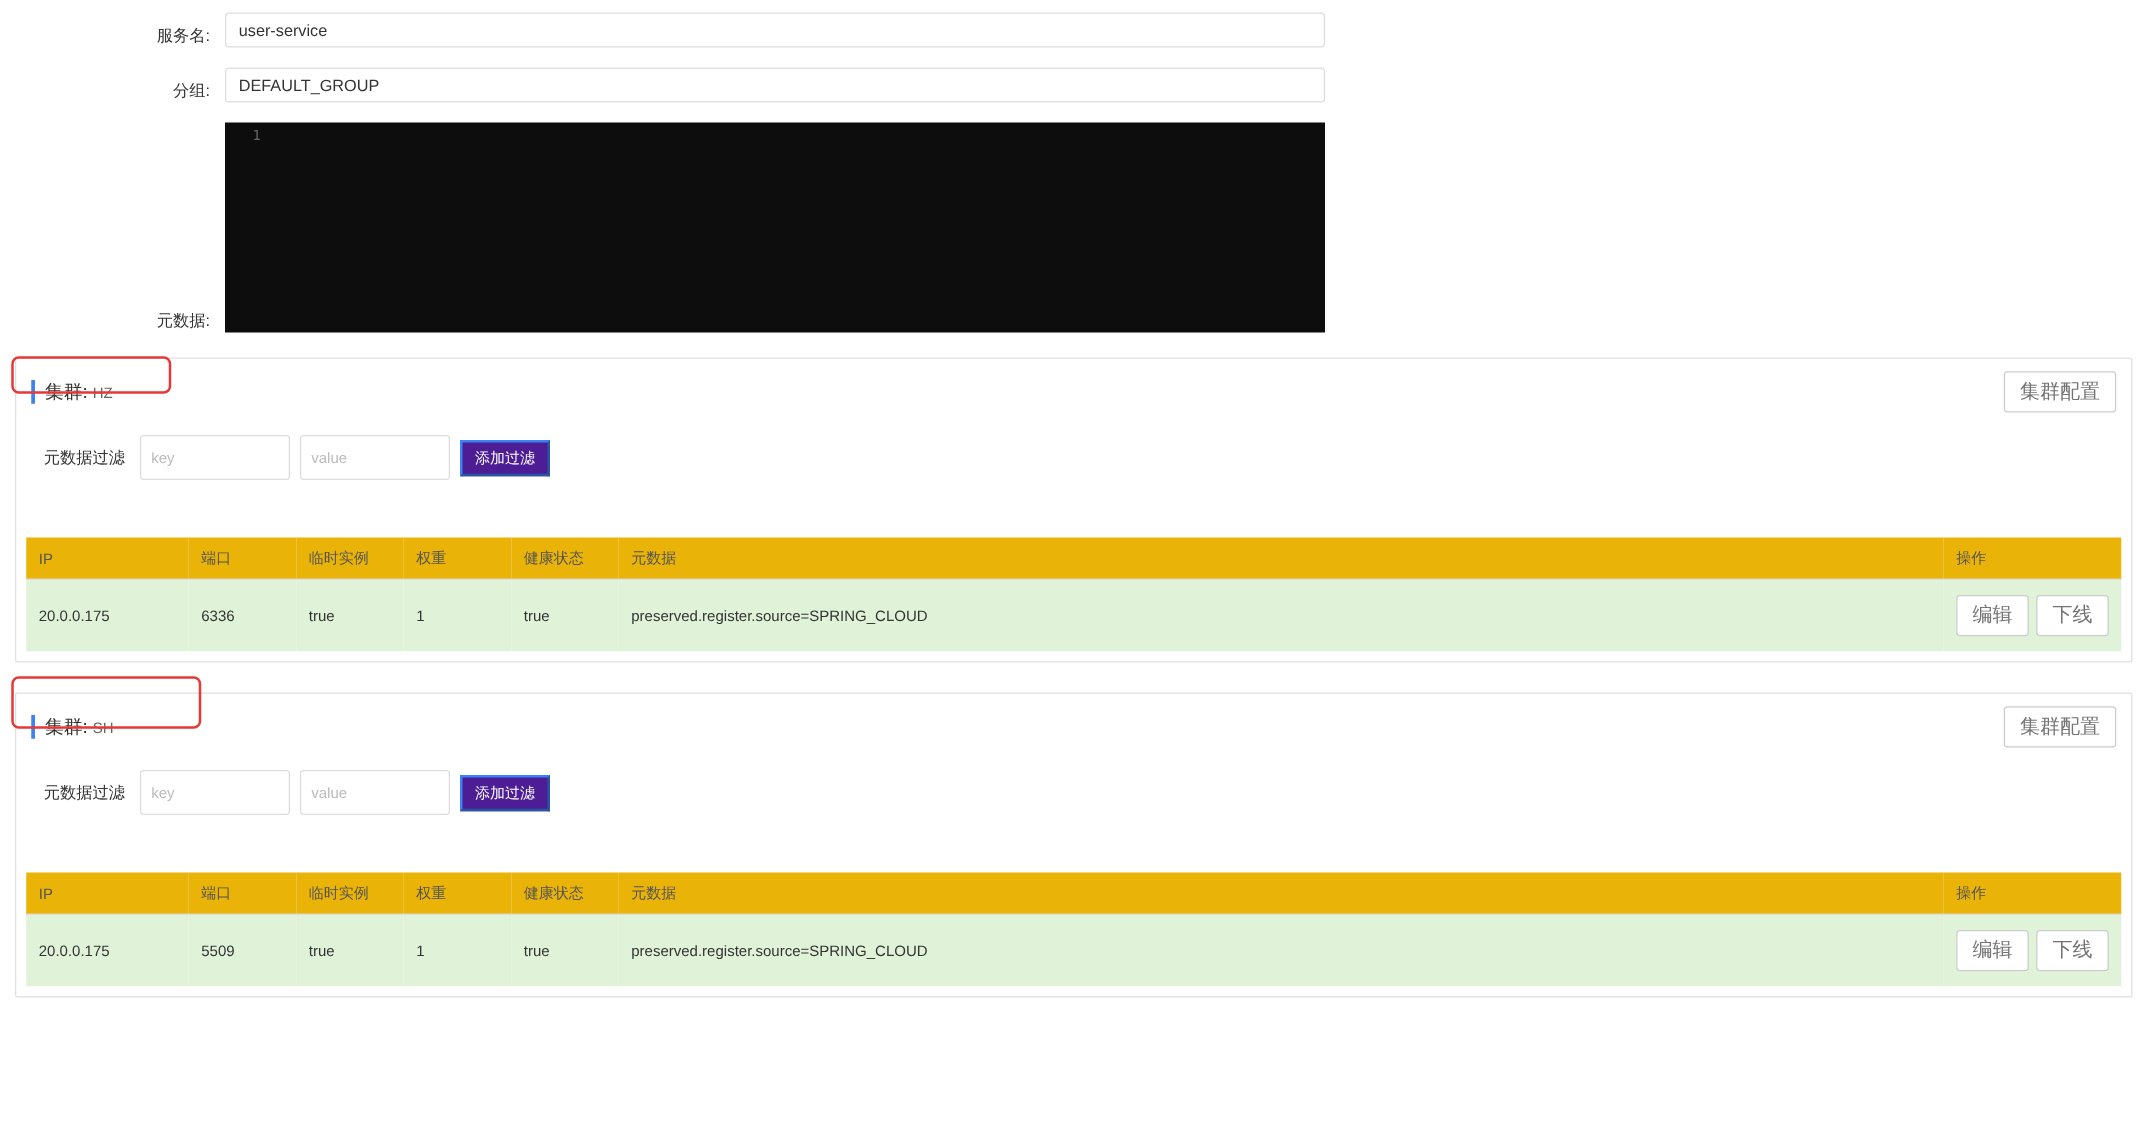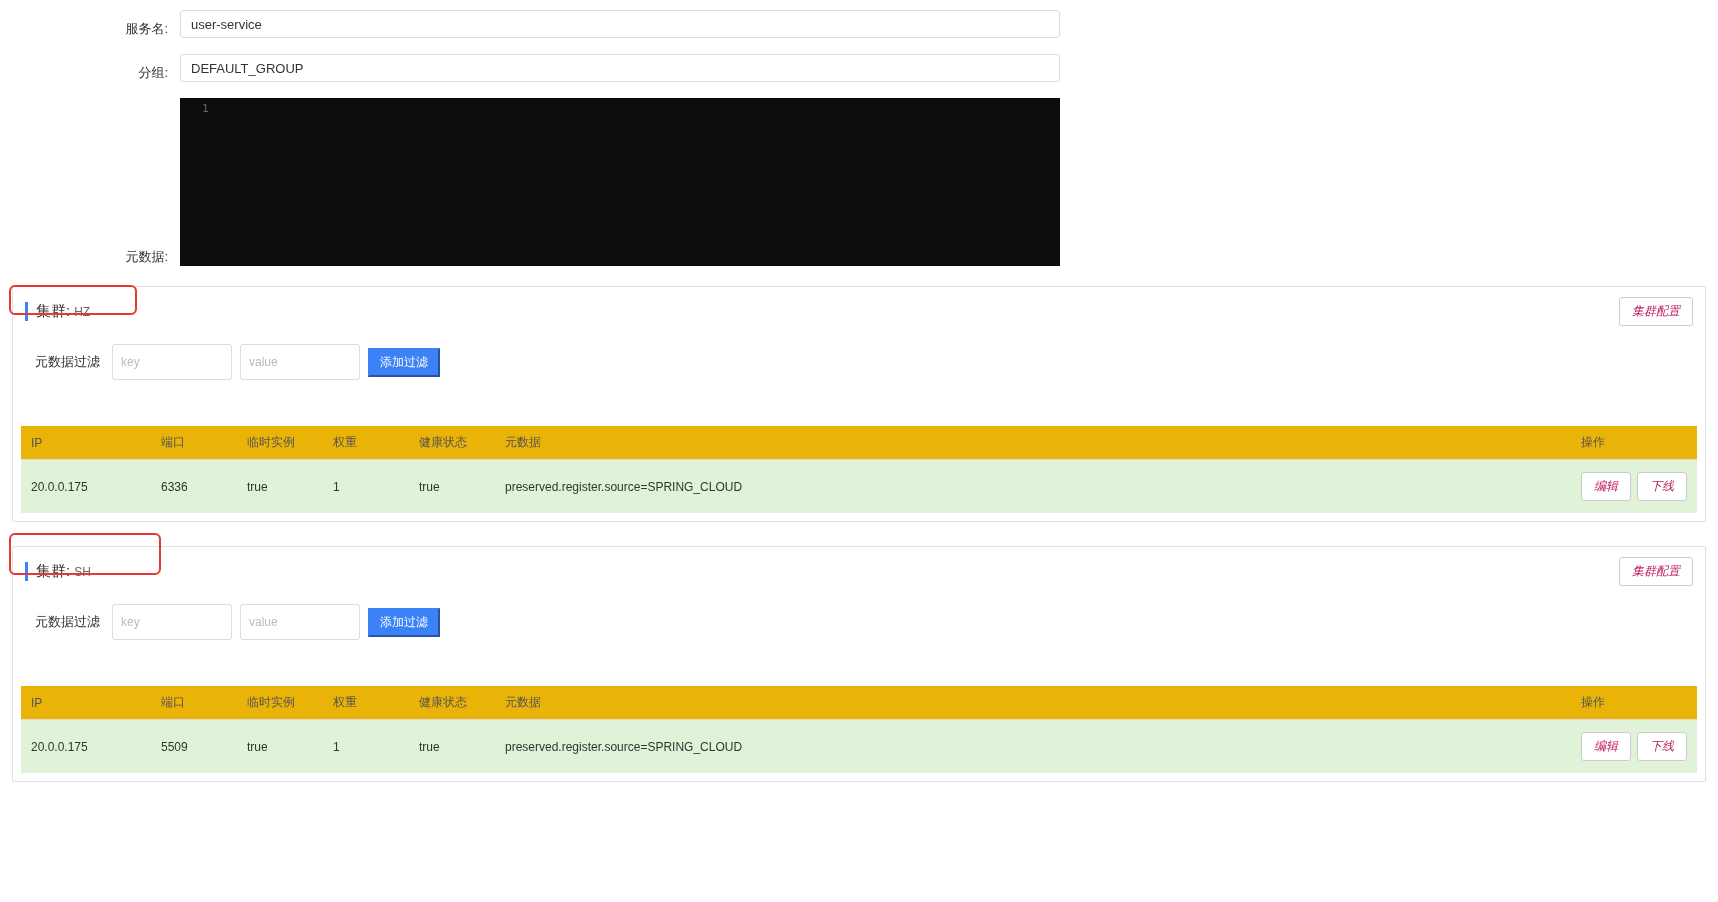--- a/index.html
+++ b/index.html
@@ -8,22 +8,22 @@
 .form-row { display: flex; align-items: flex-end; margin-bottom: 16px; }
 .form-label { width: 180px; text-align: right; padding-right: 12px; padding-top: 6px; font-size: 13px; color: #333; flex-shrink: 0; }
 .form-input { flex: 1; height: 28px; padding: 0 10px; border: 1px solid #ddd; border-radius: 3px; font-size: 13px; color: #333; }
 .code-editor { flex: 1; height: 168px; background: #0d0d0d; position: relative; }
 .line-num { position: absolute; top: 4px; left: 22px; color: #666; font-size: 11px; font-family: monospace; }
 .cluster-card { border: 1px solid #e0e0e0; border-radius: 2px; margin: 10px 12px 24px 12px; }
 .cluster-header { display: flex; justify-content: space-between; align-items: center; padding: 10px 12px 4px 12px; }
 .cluster-title { display: flex; align-items: baseline; border-left: 3px solid #3b82f6; padding-left: 8px; }
 .cluster-title-main { font-size: 15px; color: #333; }
 .cluster-title-name { font-size: 12px; color: #666; margin-left: 4px; }
-.btn { display: inline-block; padding: 5px 12px; border: 1px solid #ccc; border-radius: 3px; background: #fff; font-size: 12px; color: #be185d; cursor: pointer; white-space: nowrap; font-style: italic; }
-.btn-primary { background: #3b82f6; color: #fff; border-color: #3b82f6; padding: 4px 10px; font-size: 12px; }
+.btn { display: inline-block; padding: 5px 12px; border: 1px solid #ccc; border-radius: 3px; background: #fff; font-size: 16px; color: #737373; cursor: pointer; white-space: nowrap; }
+.btn-primary { background: #4c1d95; color: #fff; border-color: #3b82f6; padding: 4px 10px; font-size: 12px; }
 .filter-row { display: flex; align-items: center; gap: 8px; padding: 14px 22px 0 22px; }
 .filter-label { font-size: 13px; color: #333; margin-right: 4px; }
 .filter-input { width: 120px; height: 36px; padding: 0 8px; border: 1px solid #ddd; border-radius: 3px; font-size: 12px; }
 .table-wrap { padding: 46px 8px 8px 8px; }
 table { width: 100%; border-collapse: collapse; }
 thead tr { background: #eab308; }
 th { text-align: left; padding: 8px 10px; font-weight: 400; font-size: 12px; color: #555; border-bottom: 1px solid #ddd; }
 td { padding: 12px 10px; font-size: 12px; color: #333; }
 tbody tr.healthy { background: #e0f3d9; }
 .col-ip { width: 130px; }

